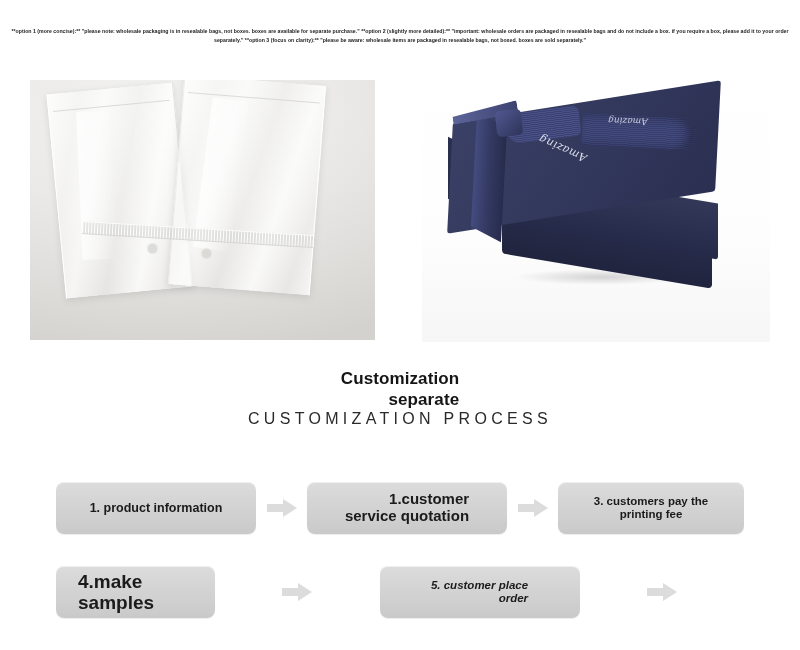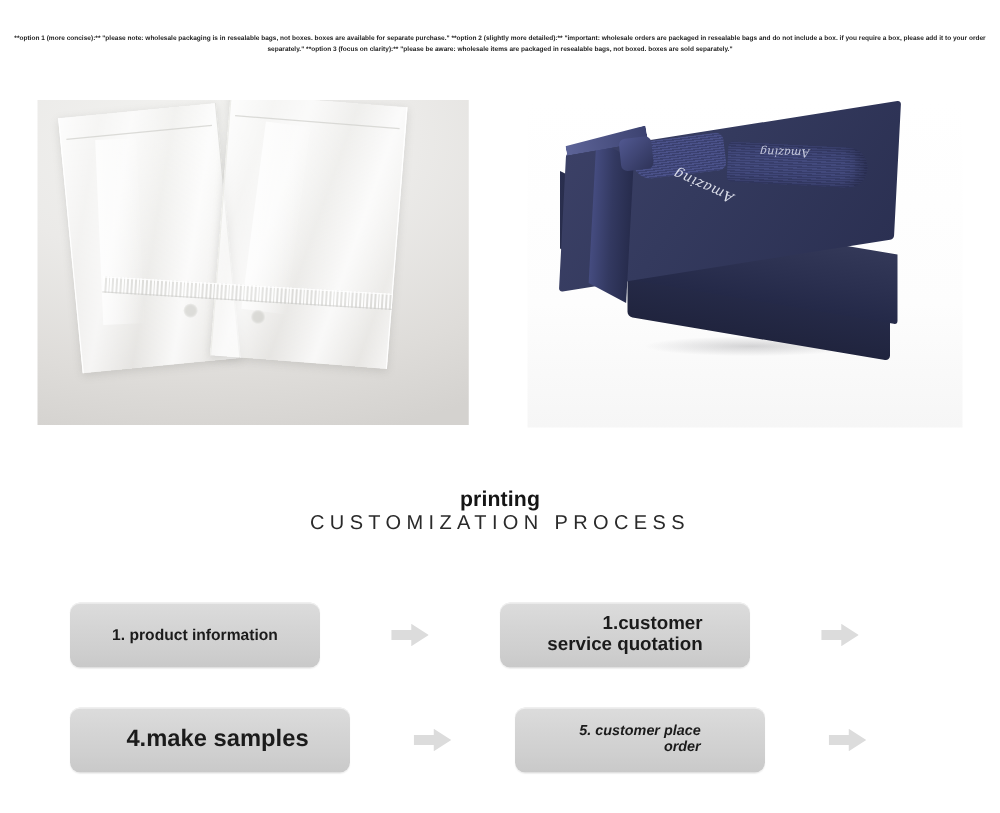--- a/index.html
+++ b/index.html
@@ -340,21 +340,21 @@
   
   #step-1 { width: 200px; }
   #step-1 .step-text { font-size: 12.5px; }
 
   #step-2 { width: 200px; }
   #step-2 .step-text { font-size: 15px; text-align: right; }
 
   #step-3 { width: 186px; }
   #step-3 .step-text { font-size: 11.5px; text-align: center; }
 
-  #step-4 { width: 224px; }
+  #step-4 { width: 159px; }
   #step-4 .step-text { font-size: 19px; text-align: left; padding-left: 12px; }
 
   #step-5 { width: 200px; font-style: italic; }
   #step-5 .step-text { font-size: 11.5px; text-align: right; }
 
   #step-6 { width: 186px; }
   #step-6 .step-text { font-size: 16.5px; text-align: center; }
 
   .arrow {
     flex: 1 1 auto;
@@ -393,22 +393,22 @@
     <div class="ribbon" id="ribbon-tail"></div>
     <div id="ribbon-knot"></div>
     <div id="ribbon-script">Amazing</div>
     <div id="ribbon-script-2">Amazing</div>
   </div>
 
 </div>
 
 <div id="heading-block">
   <div id="title-cn">
-    <br>
-    <span>printing</span>
+    <span>Customization</span><br>
+    <span>separate</span>
   </div>
   <div id="title-en">CUSTOMIZATION PROCESS</div>
 </div>
 
 <div id="flow">
 
   <div class="flow-row" id="flow-row-1">
     <div class="step" id="step-1">
       <span class="step-text">1. product information</span>
     </div>
@@ -419,20 +419,24 @@
     </div>
     <div class="step" id="step-2">
       <span class="step-text">1.customer
 service quotation</span>
     </div>
     <div class="arrow">
       <svg width="30" height="18" viewBox="0 0 30 18" aria-hidden="true">
         <path d="M0 5 H16 V0 L30 9 L16 18 V13 H0 Z" fill="#dcdcdc"></path>
       </svg>
     </div>
+    <div class="step" id="step-3">
+      <span class="step-text">3. customers pay the
+printing fee</span>
+    </div>
   </div>
 
   <div class="flow-row" id="flow-row-2">
     <div class="step" id="step-4">
       <span class="step-text">4.make samples</span>
     </div>
     <div class="arrow">
       <svg width="30" height="18" viewBox="0 0 30 18" aria-hidden="true">
         <path d="M0 5 H16 V0 L30 9 L16 18 V13 H0 Z" fill="#dcdcdc"></path>
       </svg>

